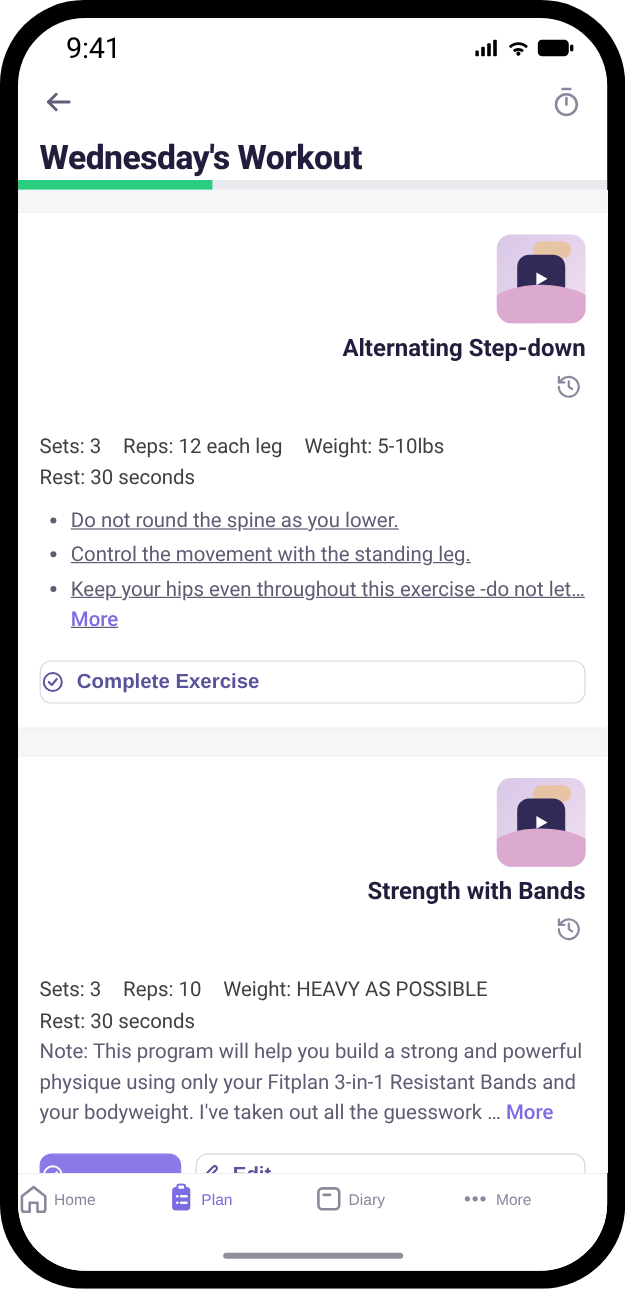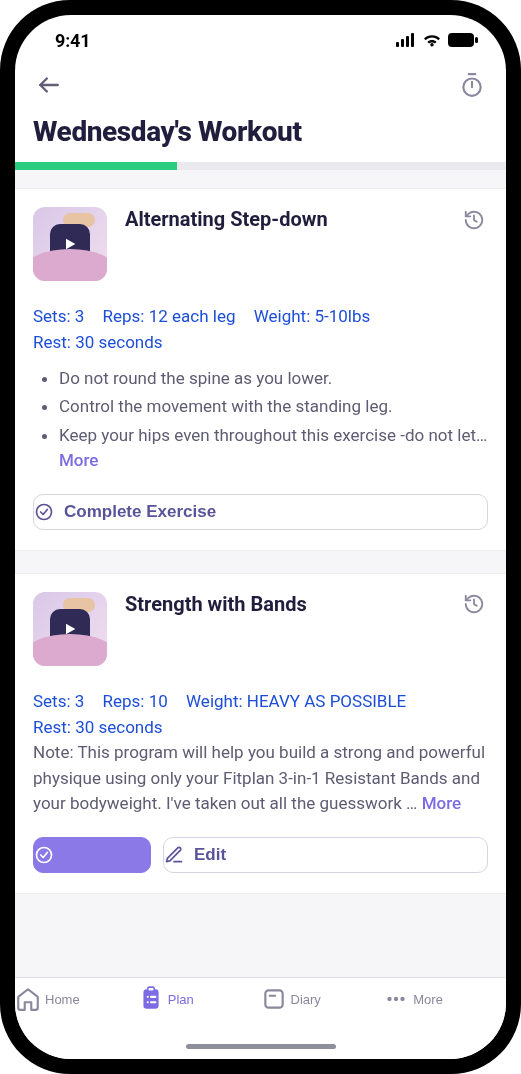--- a/index.html
+++ b/index.html
@@ -9,51 +9,51 @@
   .device {
     width: 521px; height: 1074px; background: #000; border-radius: 70px; padding: 15px;
   }
   .screen {
     width: 100%; height: 100%; background: #fff; border-radius: 56px; overflow: hidden; position: relative;
     display: flex; flex-direction: column;
   }
 
   
   .status-bar { height: 44px; display: flex; align-items: center; justify-content: space-between; padding: 6px 28px 0 40px; }
-  .status-time { font-weight: 700; font-size: 18px; letter-spacing: -0.2px; }
+  .status-time { font-weight: 400; font-size: 24px; letter-spacing: -0.2px; }
   .status-icons { display: flex; align-items: center; gap: 6px; }
 
   
   .header { padding: 8px 16px 0 16px; display: flex; align-items: center; justify-content: space-between; height: 44px; }
   .back-btn, .timer-btn { width: 36px; height: 36px; display:flex; align-items:center; justify-content:center; color:#615F77; border:none; background:none; }
 
-  .title { font-size: 28px; font-weight: 800; color: #201E3C; padding: 12px 18px 14px 18px; letter-spacing: -0.4px; }
+  .title { font-size: 28px; font-weight: 800; color: #201E3C; padding: 12px 18px 2px 18px; letter-spacing: -0.4px; }
 
   .progress-track { height: 8px; background: #E9E9EE; position: relative; }
   .progress-fill { height: 8px; background: #2ACC80; width: 33%; }
 
   .content { flex:1; overflow-y:auto; background:#F6F6F8; }
   .gap { height: 18px; }
 
   .card { background:#fff; border-top:1px solid #eee; border-bottom:1px solid #eee; padding: 18px 18px 20px 18px; }
   .card + .card { margin-top: 22px; }
-  .card-head { display:flex; align-items:flex-start; gap:18px; }
+  .card-head { display:flex; align-items:flex-end; gap:8px;flex-direction:column; }
   .thumb { width:74px; height:74px; border-radius:12px; background: linear-gradient(135deg,#d9c7e8,#f0e0ee); position:relative; overflow:hidden; }
   .thumb::before { content:""; position:absolute; right:12px; top:6px; width:32px; height:14px; background:#e7c4a3; border-radius:8px; }
   .thumb::after { content:""; position:absolute; left:-8px; bottom:-8px; width:90px; height:40px; background:#dca9cf; border-radius:50% 50% 0 0; }
   .play { position:absolute; left:50%; top:50%; transform:translate(-50%,-50%); width:40px; height:40px; background:#2F2A56; border-radius:10px; display:flex; align-items:center; justify-content:center; }
   .play svg { fill:#fff; }
   .ex-title { font-size:20px; font-weight:700; color:#201E3C; flex:1; }
   .hist-btn { width:28px; height:28px; color:#615F77; border:none; background:none; }
 
-  .stats { margin-top:22px; color:#1d4ed8; font-size:17px; line-height:1.55; }
+  .stats { margin-top:22px; color:#404040; font-size:17px; line-height:1.55; }
   .stats-row span { margin-right:14px; }
   .note { margin-top:10px; color:#5E5C73; font-size:17px; line-height:1.5; }
   .note ul { list-style: disc; padding-left: 26px; margin-top:2px; }
-  .note li { margin: 3px 0; }
+  .note li { margin: 3px 0; text-decoration: underline; }
   .more { color:#7C6CE4; font-weight:500; }
   .note-para { color:#5E5C73; font-size:17px; line-height:1.5; }
 
   .btn-row { margin-top:20px; display:flex; gap:12px; }
   .btn { flex:1; height:36px; border-radius:10px; border:1px solid #D6D4E2; background:#fff; color:#59539A; font-size:17px; font-weight:600; display:flex; align-items:center; justify-content:flex-start; gap:10px; }
   .btn.primary { background:#8B79E8; border-color:#8B79E8; color:#fff; }
   .btn.small-icon { flex: 0 0 118px; }
   .icon-sm { width:20px; height:20px; }
 
   .tabbar { height:82px; border-top:1px solid #E2E1EA; background:#fff; display:flex; align-items:flex-start; padding-top:8px; }

